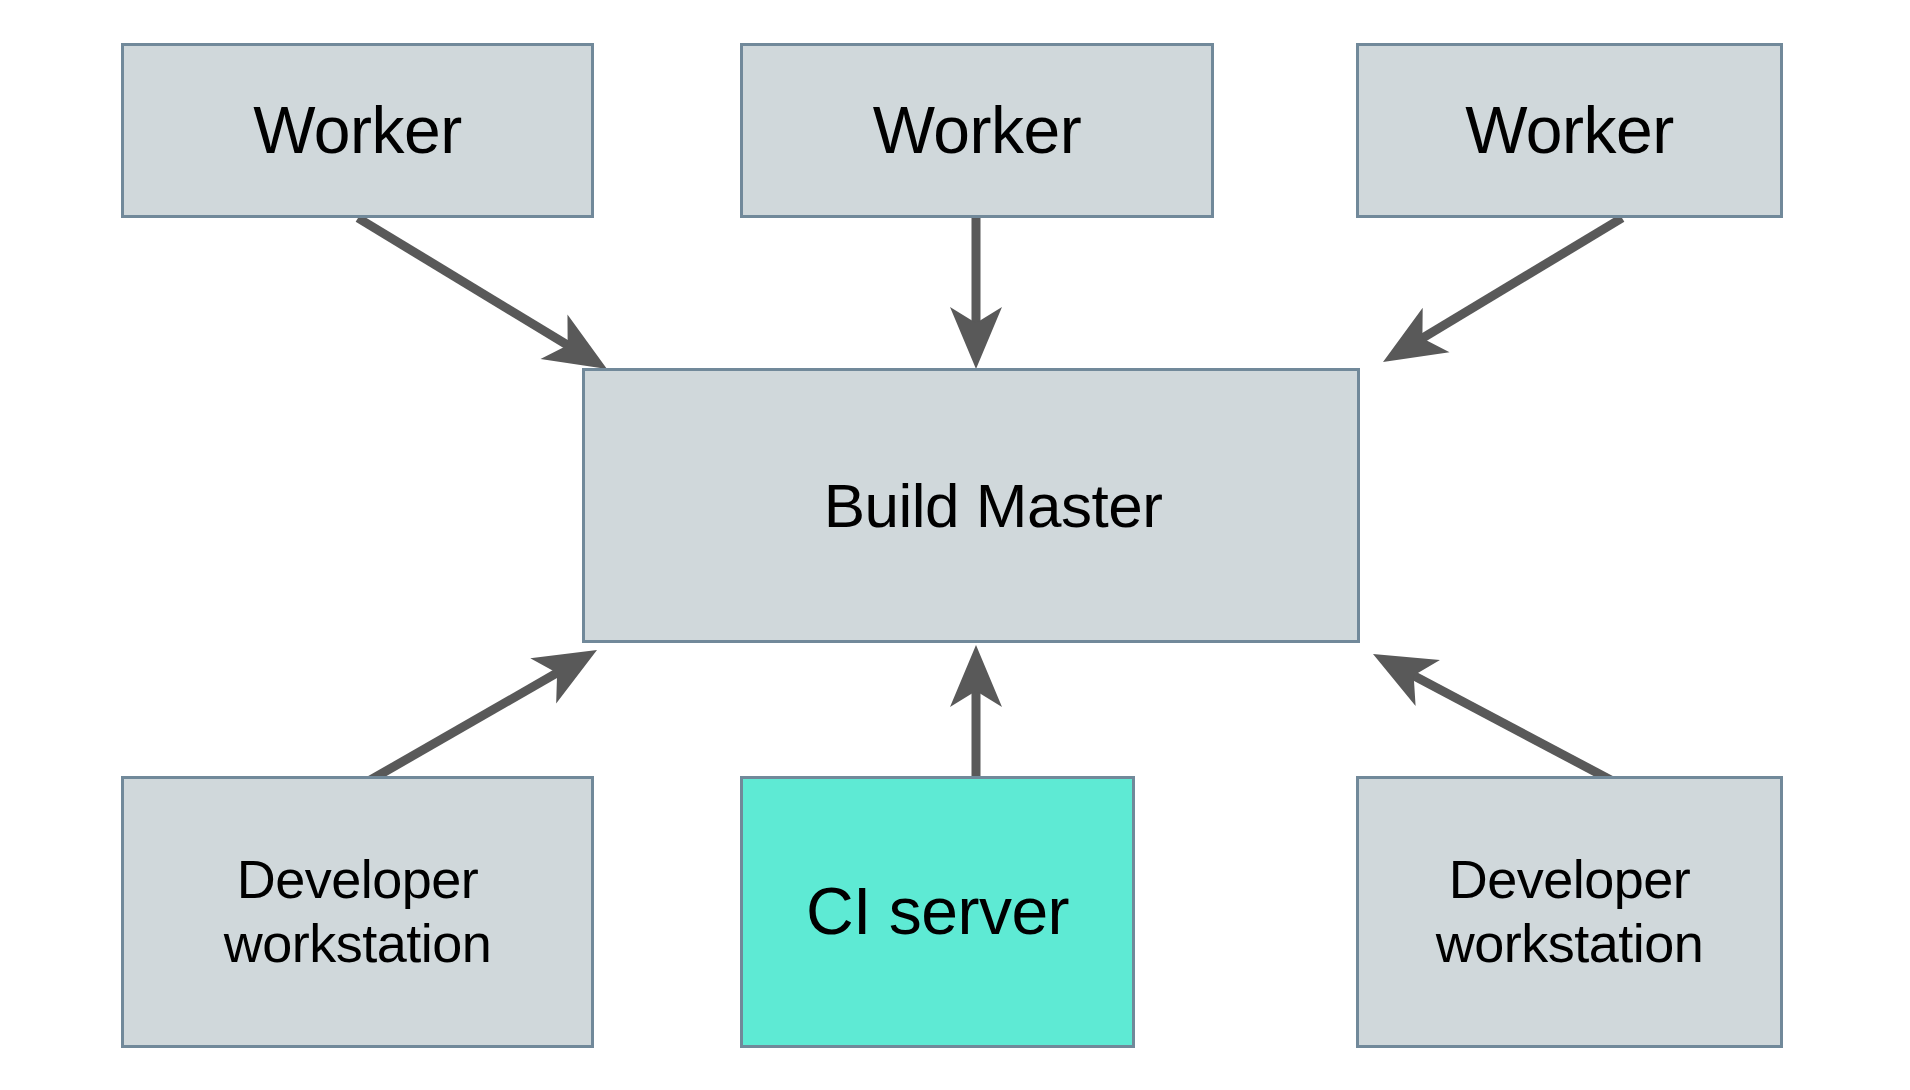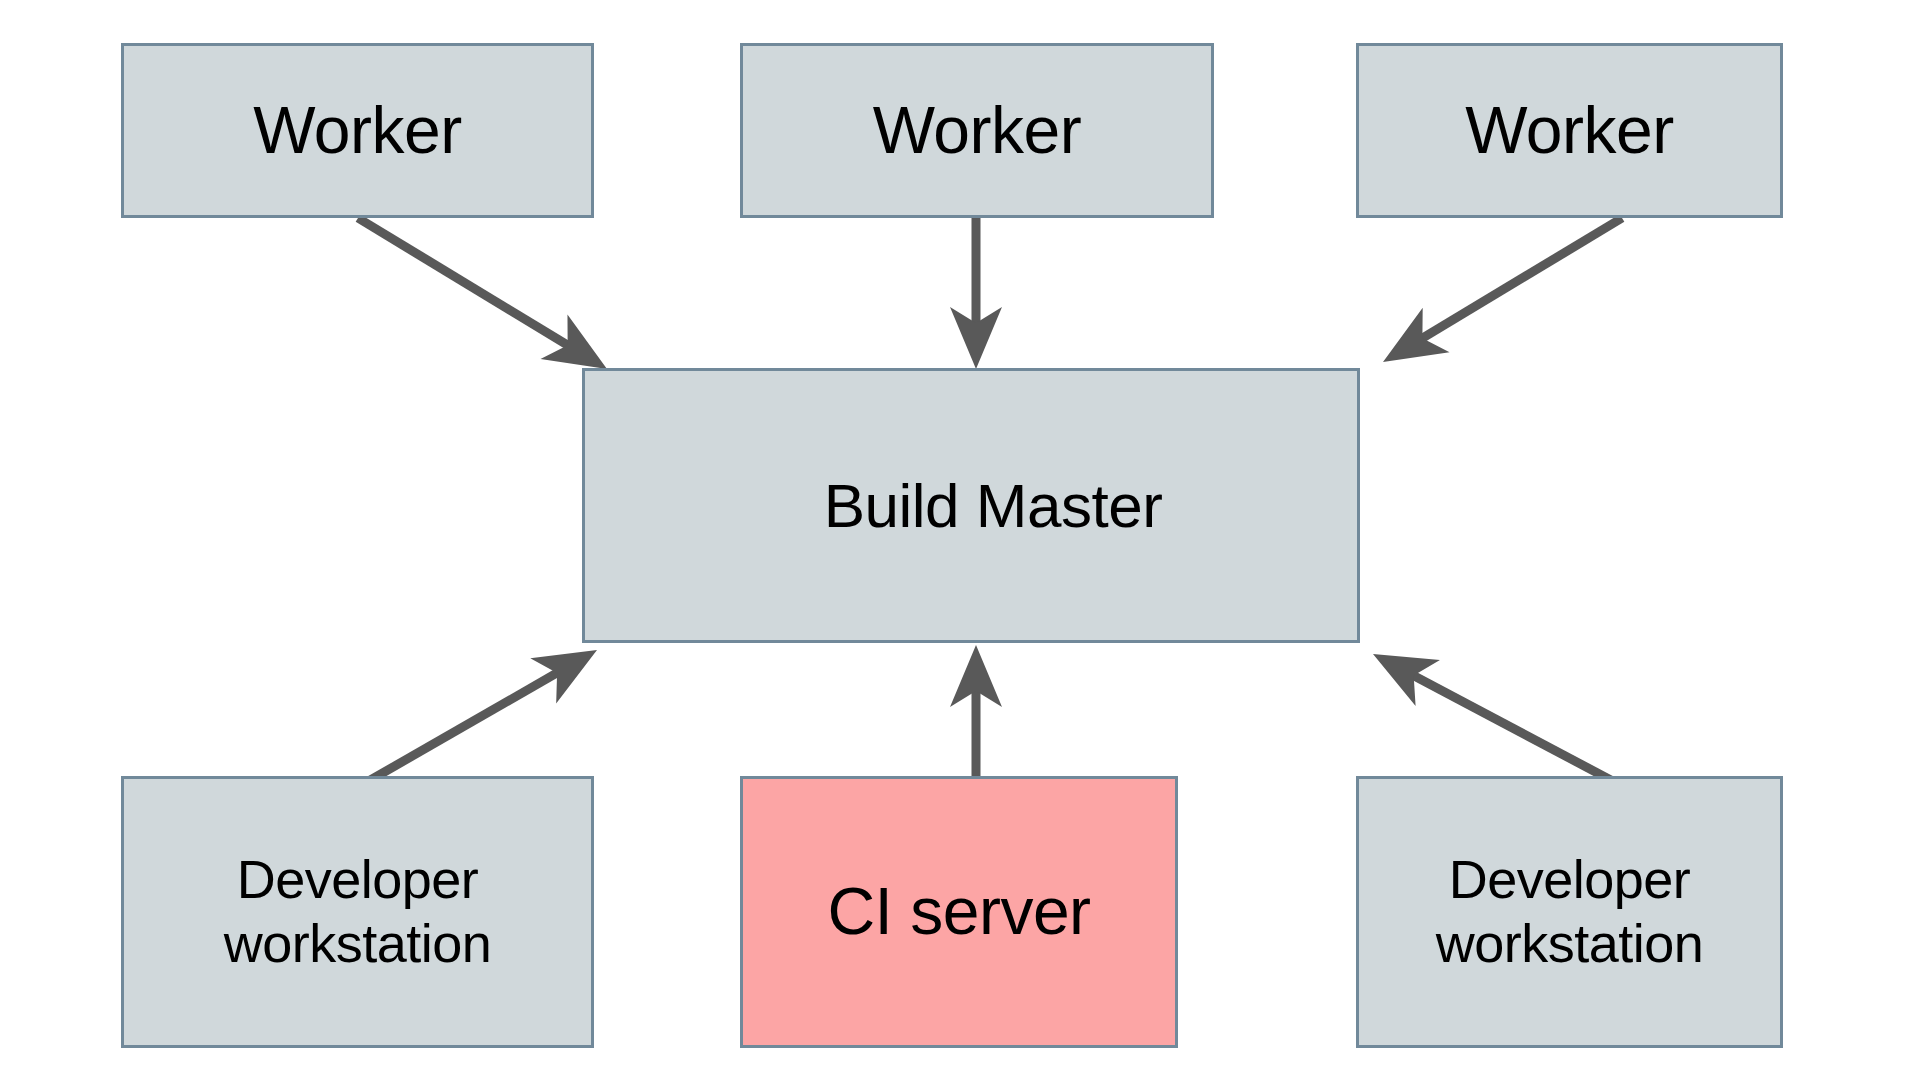--- a/index.html
+++ b/index.html
@@ -95,21 +95,21 @@
 
   <div class="node-box" id="node-build-master" style="left: 582px; top: 368px; width: 778px; height: 275px; background: rgb(208, 216, 219); border-color: rgb(113, 137, 154); color: rgb(0, 0, 0); padding-left: 44px;">
     <span class="node-label lbl-master">Build Master</span>
   </div>
 
   <div class="node-box" id="node-developer-workstation-left" style="left: 121px; top: 776px; width: 473px; height: 272px; background: rgb(208, 216, 219); border-color: rgb(113, 137, 154); color: rgb(0, 0, 0);">
     <span class="node-label lbl-double">Developer
 workstation</span>
   </div>
 
-  <div class="node-box" id="node-ci-server" style="left: 740px; top: 776px; width: 438px; height: 272px; background: #fca5a5; border-color: rgb(113, 137, 154); color: rgb(0, 0, 0);">
+  <div class="node-box" id="node-ci-server" style="left: 740px; top: 776px; width: 395px; height: 272px; background: #5eead4; border-color: rgb(113, 137, 154); color: rgb(0, 0, 0);">
     <span class="node-label lbl-single">CI server</span>
   </div>
 
   <div class="node-box" id="node-developer-workstation-right" style="left: 1356px; top: 776px; width: 427px; height: 272px; background: rgb(208, 216, 219); border-color: rgb(113, 137, 154); color: rgb(0, 0, 0);">
     <span class="node-label lbl-double">Developer
 workstation</span>
   </div>
 
 </div>
 

